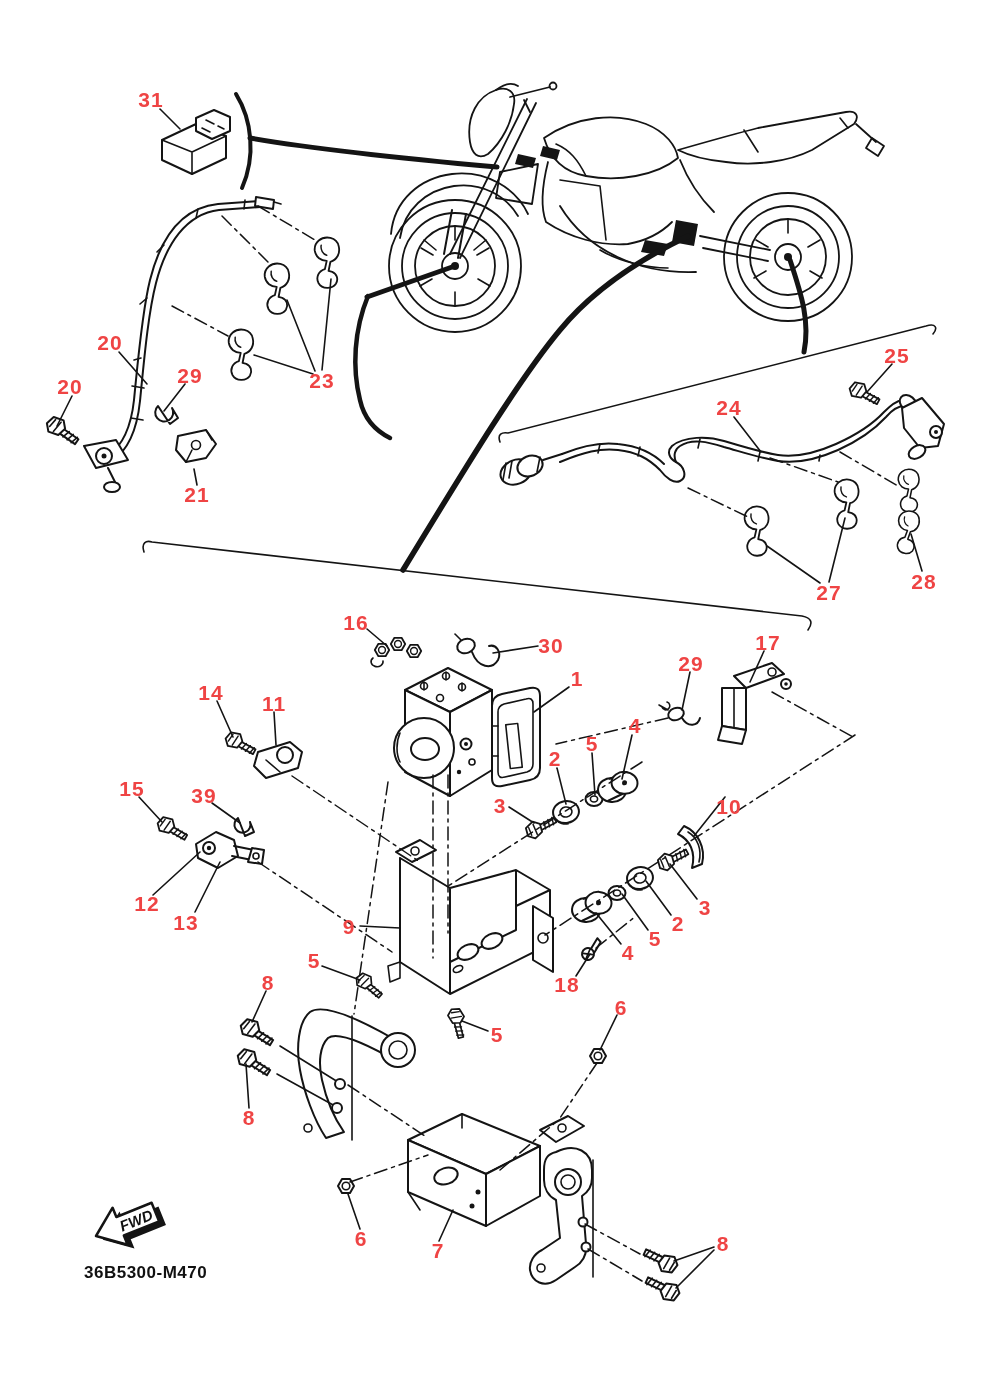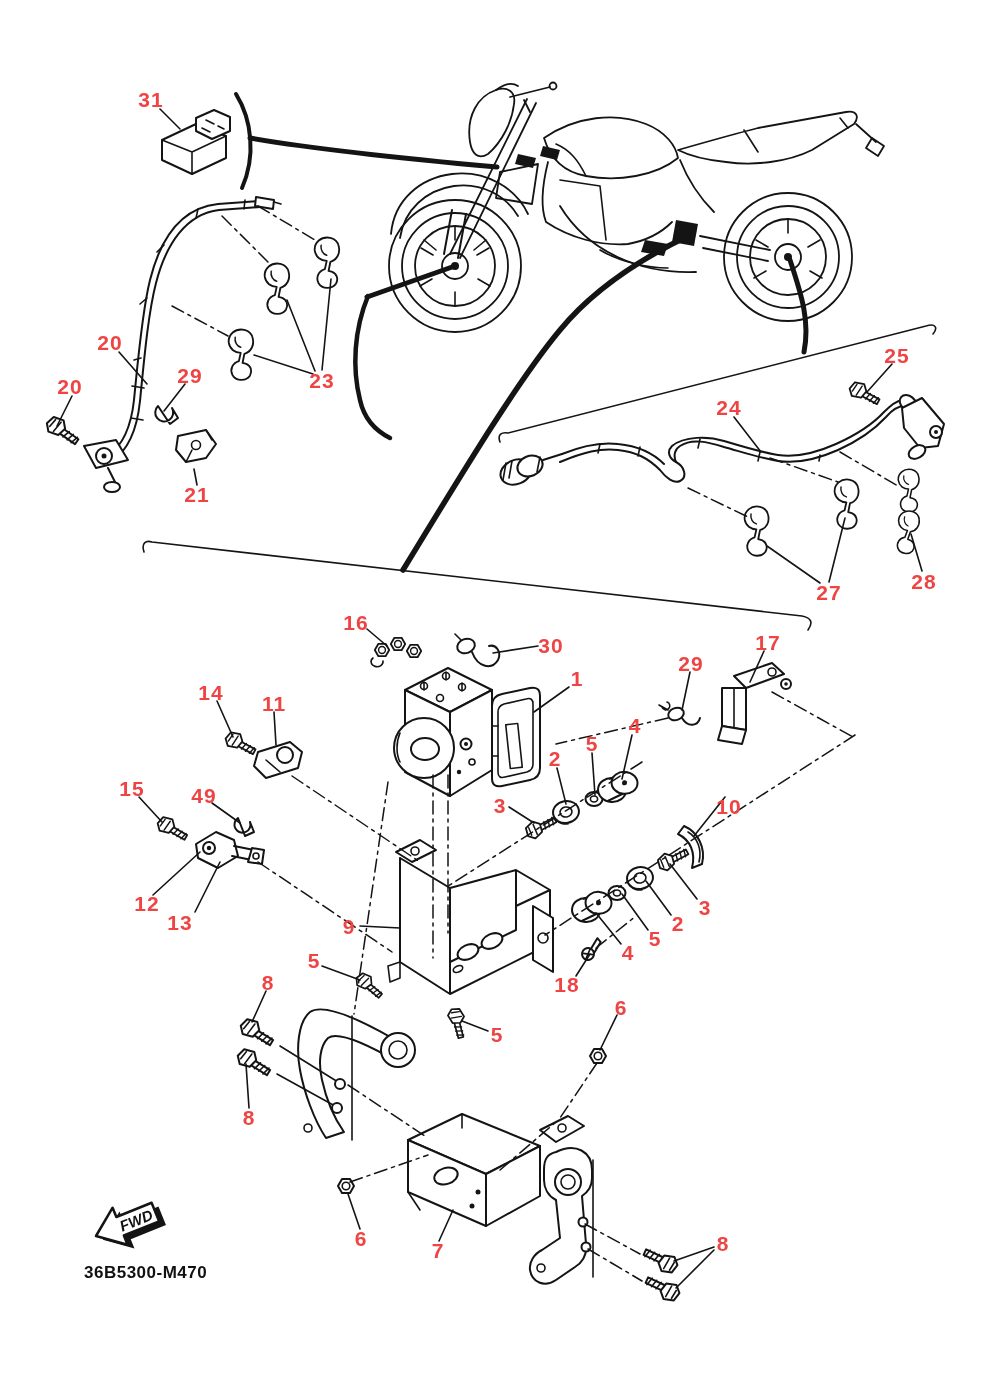--- a/index.html
+++ b/index.html
@@ -413,23 +413,23 @@
       <span class="plabel" style="left: 691px; top: 663px;">29</span>
       <span class="plabel" style="left: 768px; top: 642px;">17</span>
       <span class="plabel" style="left: 211px; top: 692px;">14</span>
       <span class="plabel" style="left: 274px; top: 703px;">11</span>
       <span class="plabel" style="left: 555px; top: 758px;">2</span>
       <span class="plabel" style="left: 592px; top: 743px;">5</span>
       <span class="plabel" style="left: 635px; top: 725px;">4</span>
       <span class="plabel" style="left: 500px; top: 805px;">3</span>
       <span class="plabel" style="left: 729px; top: 806px;">10</span>
       <span class="plabel" style="left: 132px; top: 788px;">15</span>
-      <span class="plabel" style="left: 204px; top: 795px;">49</span>
+      <span class="plabel" style="left: 204px; top: 795px;">39</span>
       <span class="plabel" style="left: 147px; top: 903px;">12</span>
-      <span class="plabel" style="left: 180px; top: 922px;">13</span>
+      <span class="plabel" style="left: 186px; top: 922px;">13</span>
       <span class="plabel" style="left: 349px; top: 926px;">9</span>
       <span class="plabel" style="left: 705px; top: 907px;">3</span>
       <span class="plabel" style="left: 678px; top: 923px;">2</span>
       <span class="plabel" style="left: 655px; top: 938px;">5</span>
       <span class="plabel" style="left: 628px; top: 952px;">4</span>
       <span class="plabel" style="left: 567px; top: 984px;">18</span>
       <span class="plabel" style="left: 621px; top: 1007px;">6</span>
       <span class="plabel" style="left: 497px; top: 1034px;">5</span>
       <span class="plabel" style="left: 314px; top: 960px;">5</span>
       <span class="plabel" style="left: 268px; top: 982px;">8</span>

